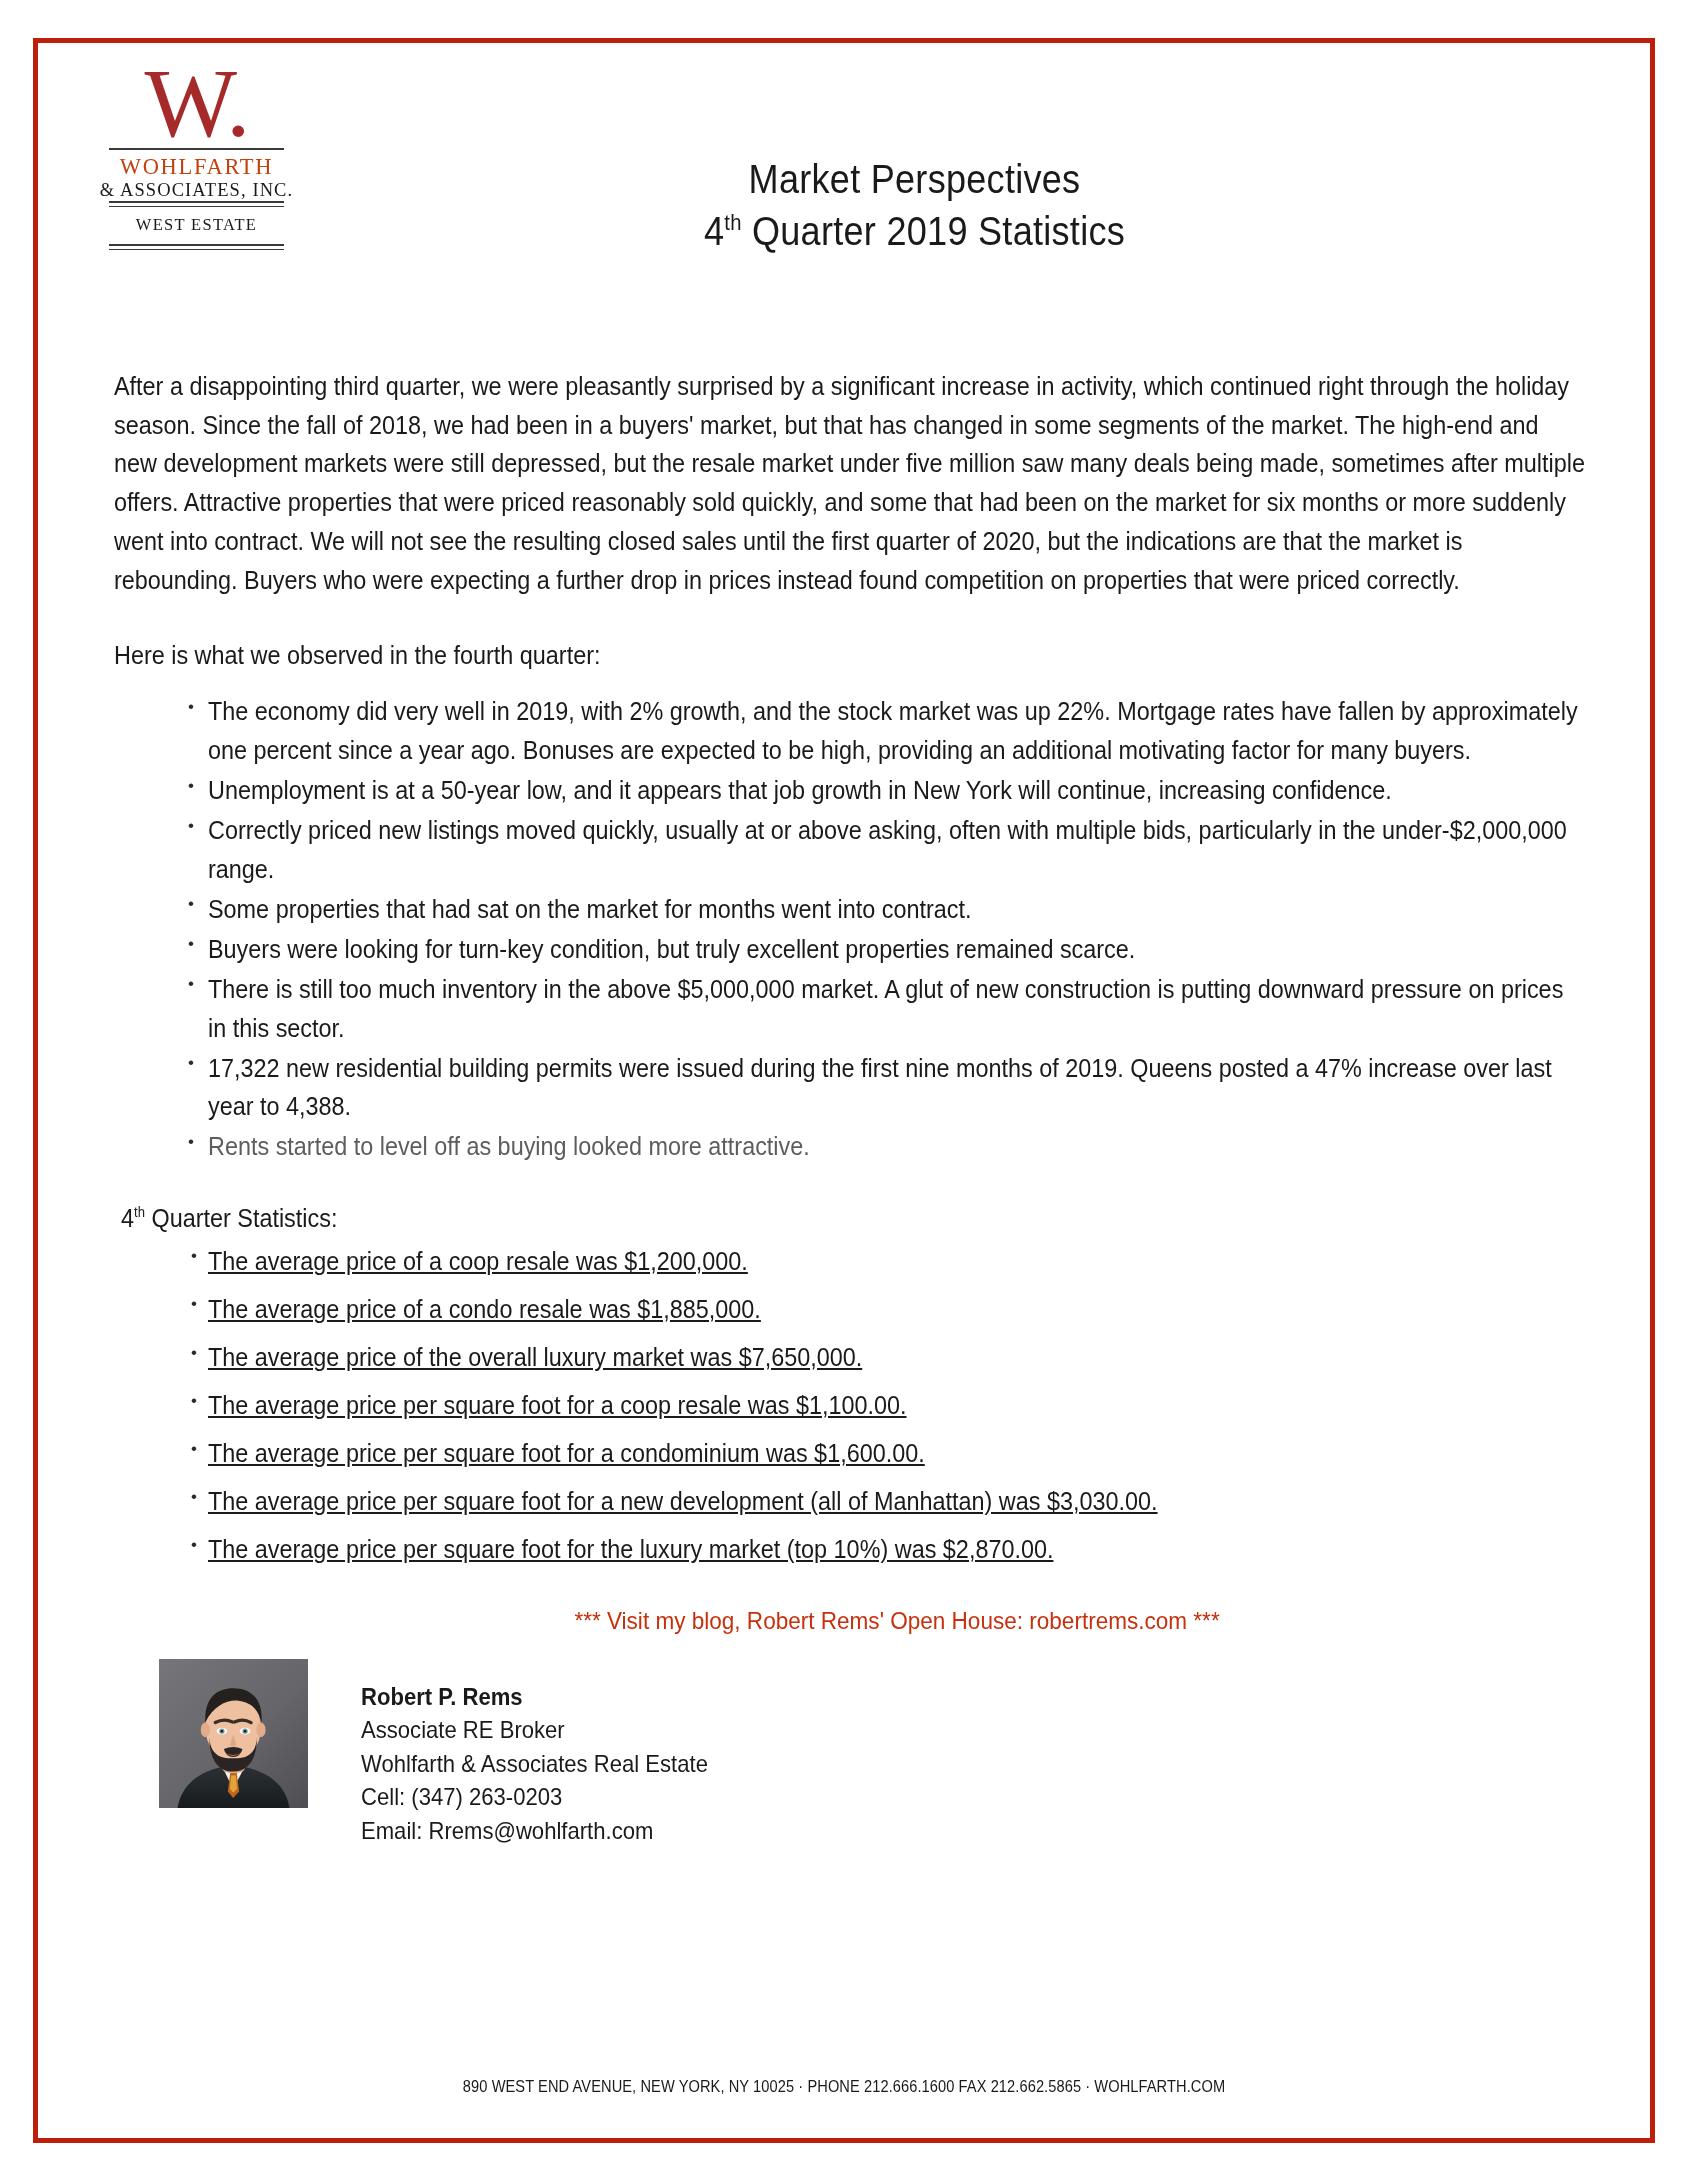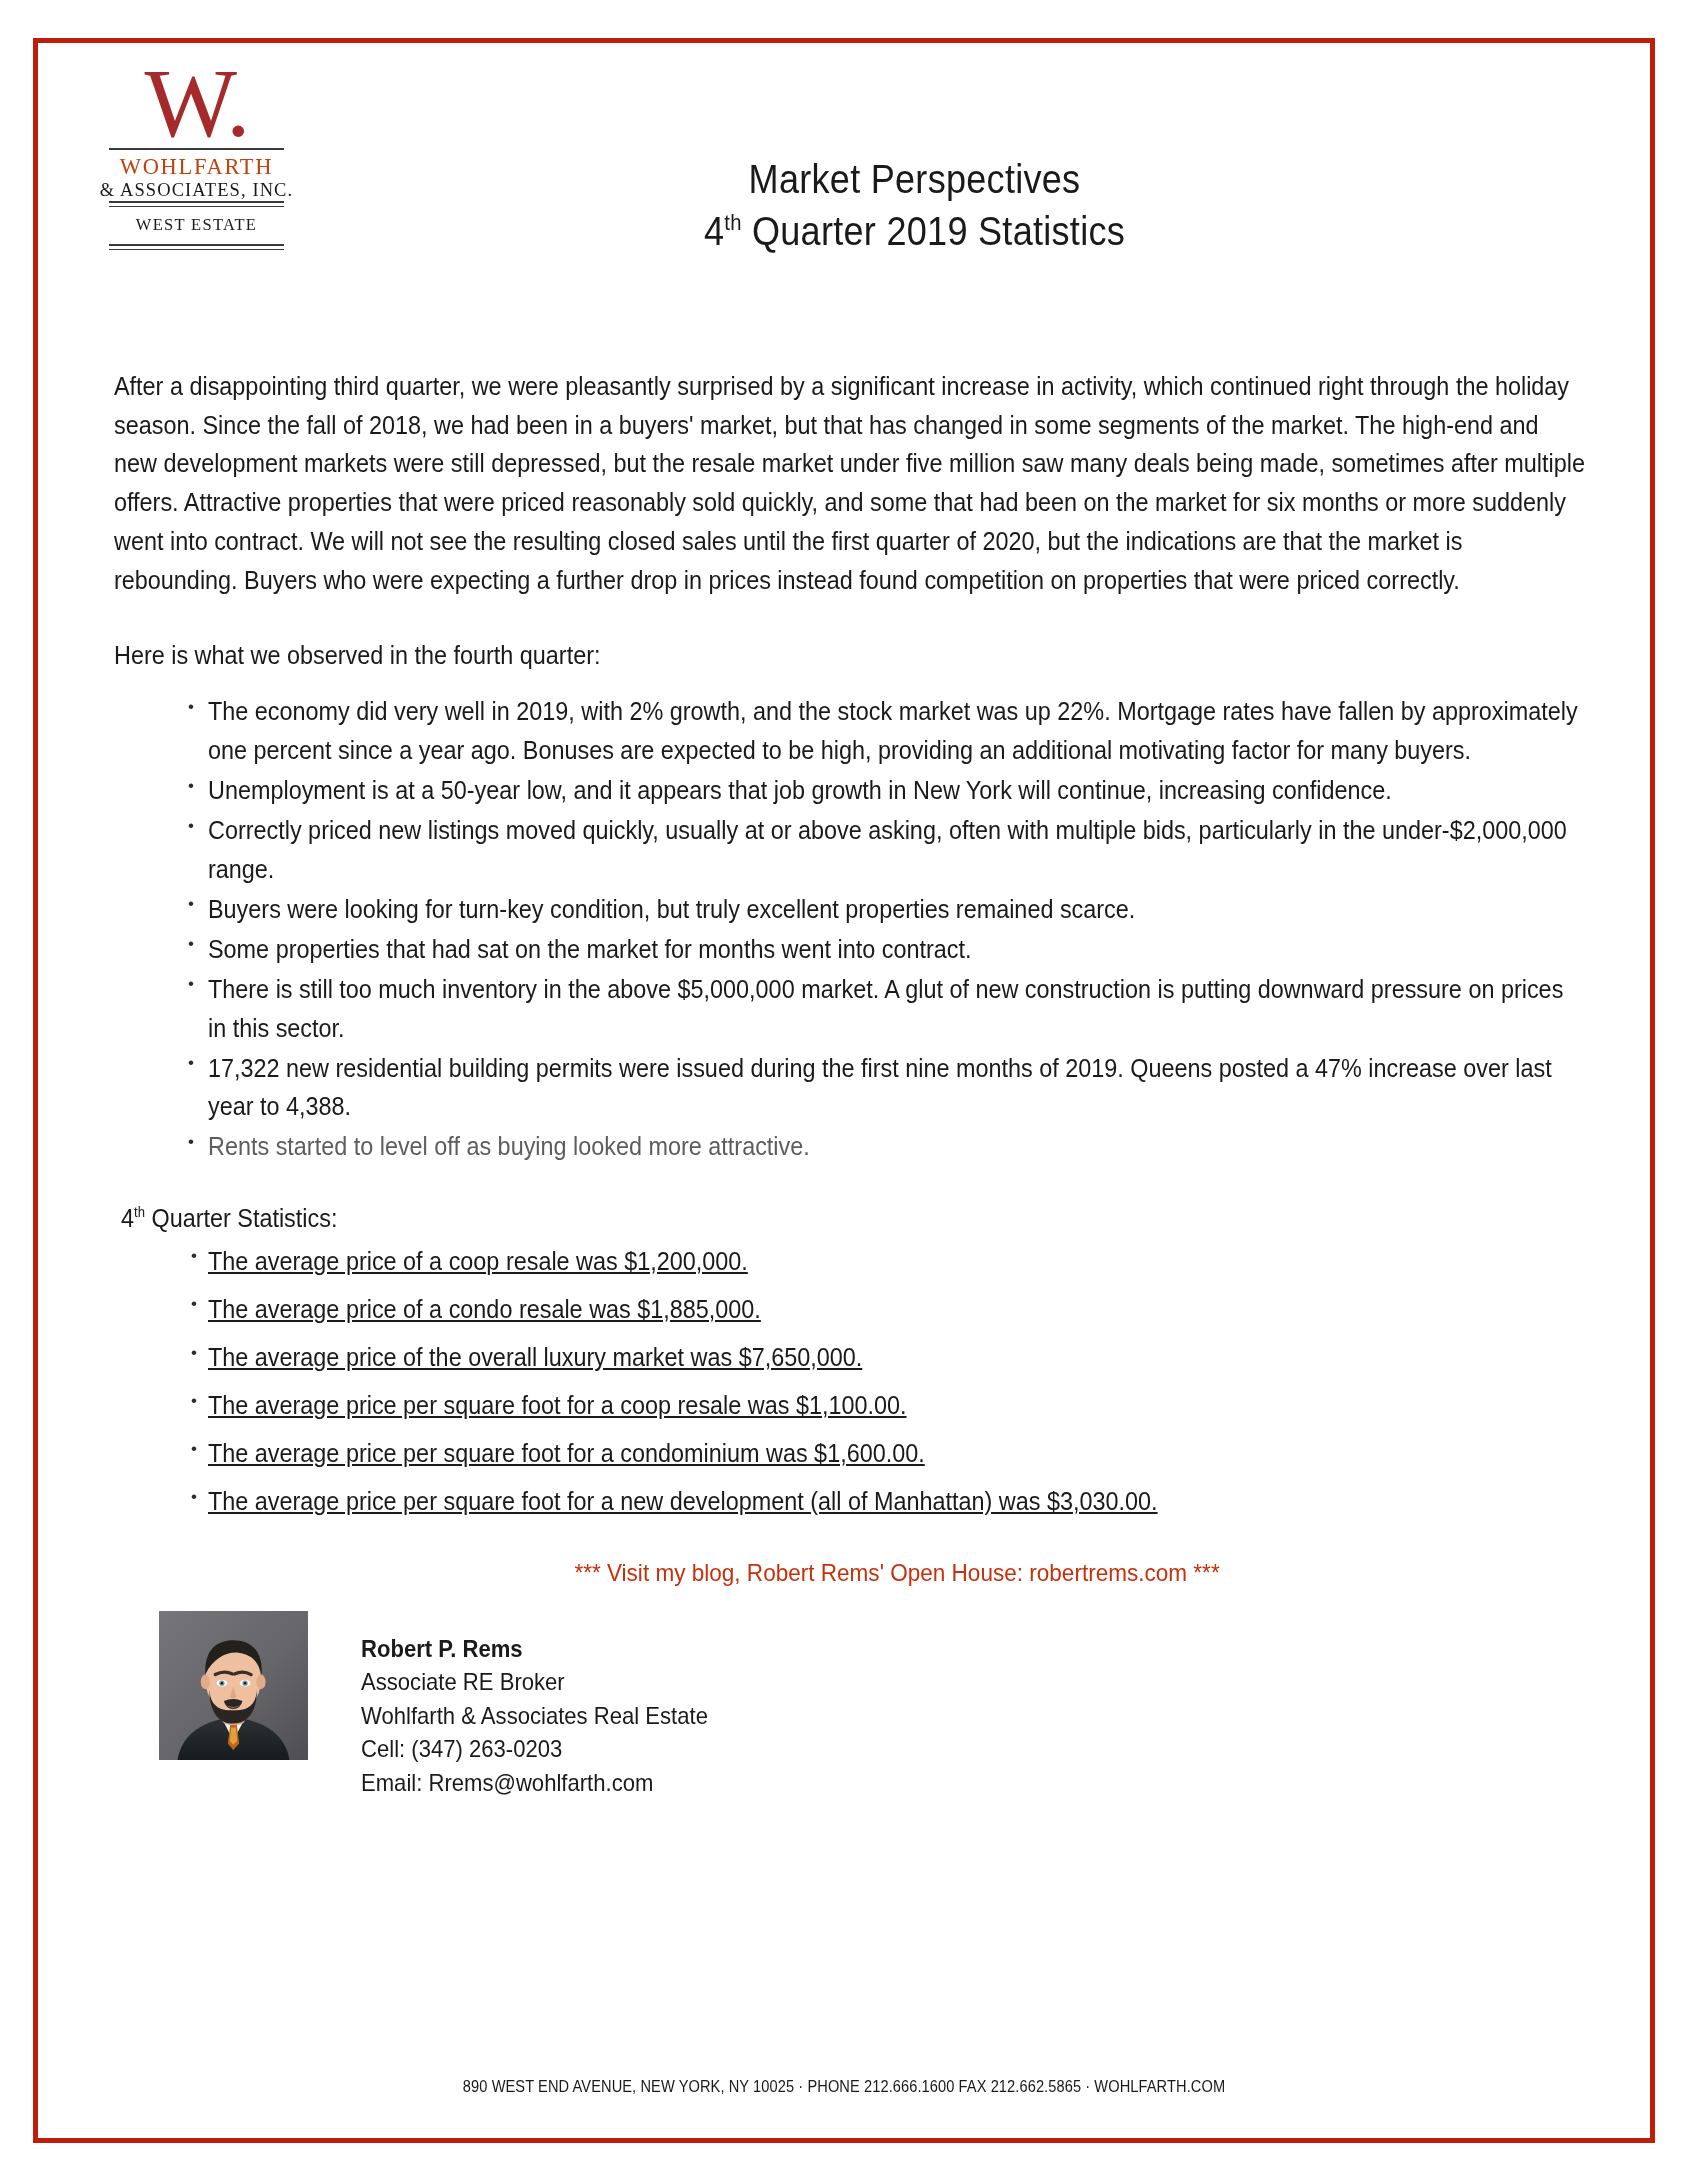--- a/index.html
+++ b/index.html
@@ -261,24 +261,24 @@
           <li>
             <span class="li-text">The economy did very well in 2019, with 2% growth, and the stock market was up 22%. Mortgage rates have fallen by approximately one percent since a year ago. Bonuses are expected to be high, providing an additional motivating factor for many buyers.</span>
           </li>
           <li>
             <span class="li-text">Unemployment is at a 50-year low, and it appears that job growth in New York will continue, increasing confidence.</span>
           </li>
           <li>
             <span class="li-text">Correctly priced new listings moved quickly, usually at or above asking, often with multiple bids, particularly in the under-$2,000,000 range.</span>
           </li>
           <li>
+            <span class="li-text">Some properties that had sat on the market for months went into contract.</span>
+          </li>
+          <li>
             <span class="li-text">Buyers were looking for turn-key condition, but truly excellent properties remained scarce.</span>
-          </li>
-          <li>
-            <span class="li-text">Some properties that had sat on the market for months went into contract.</span>
           </li>
           <li>
             <span class="li-text">There is still too much inventory in the above $5,000,000 market. A glut of new construction is putting downward pressure on prices in this sector.</span>
           </li>
           <li>
             <span class="li-text">17,322 new residential building permits were issued during the first nine months of 2019. Queens posted a 47% increase over last year to 4,388.</span>
           </li>
           <li class="muted">
             <span class="li-text">Rents started to level off as buying looked more attractive.</span>
           </li>
@@ -297,20 +297,23 @@
             <span class="li-text">The average price of the overall luxury market was $7,650,000.</span>
           </li>
           <li>
             <span class="li-text">The average price per square foot for a coop resale was $1,100.00.</span>
           </li>
           <li>
             <span class="li-text">The average price per square foot for a condominium was $1,600.00.</span>
           </li>
           <li>
             <span class="li-text">The average price per square foot for a new development (all of Manhattan) was $3,030.00.</span>
+          </li>
+          <li>
+            <span class="li-text">The average price per square foot for the luxury market (top 10%) was $2,870.00.</span>
           </li>
         </ul>
 
       <div id="blog-line" style="color: rgb(199, 48, 12);">*** Visit my blog, Robert Rems' Open House: robertrems.com ***</div>
 
       <div id="sig-block">
         <div id="headshot">
           <svg width="149" height="149" viewBox="0 0 225 225">
             <defs>
               <linearGradient id="bg" x1="0" y1="0" x2="1" y2="1">

